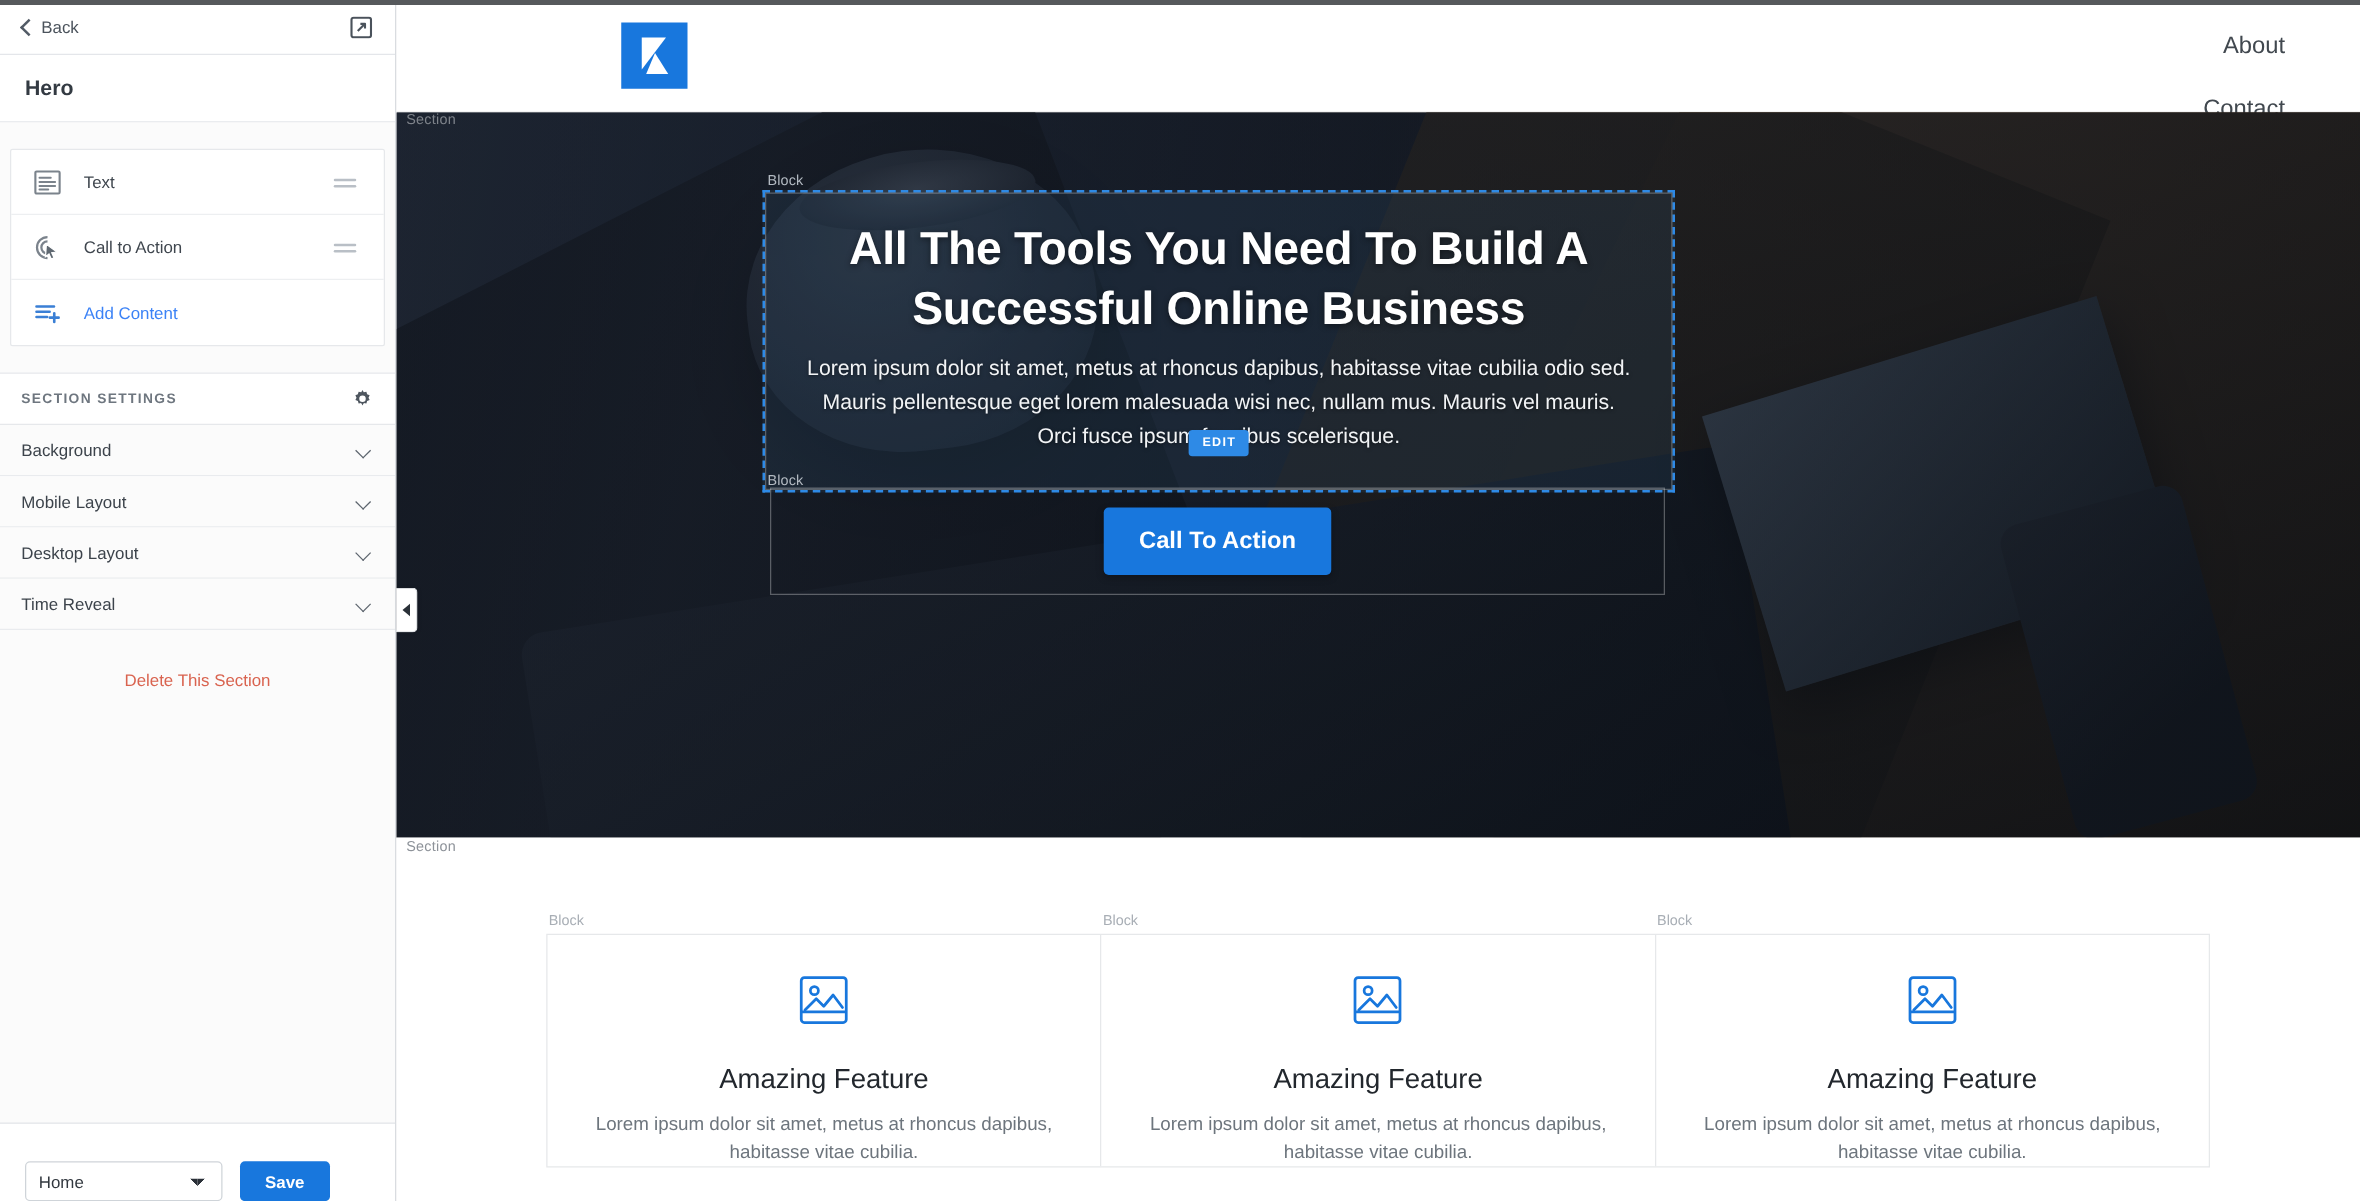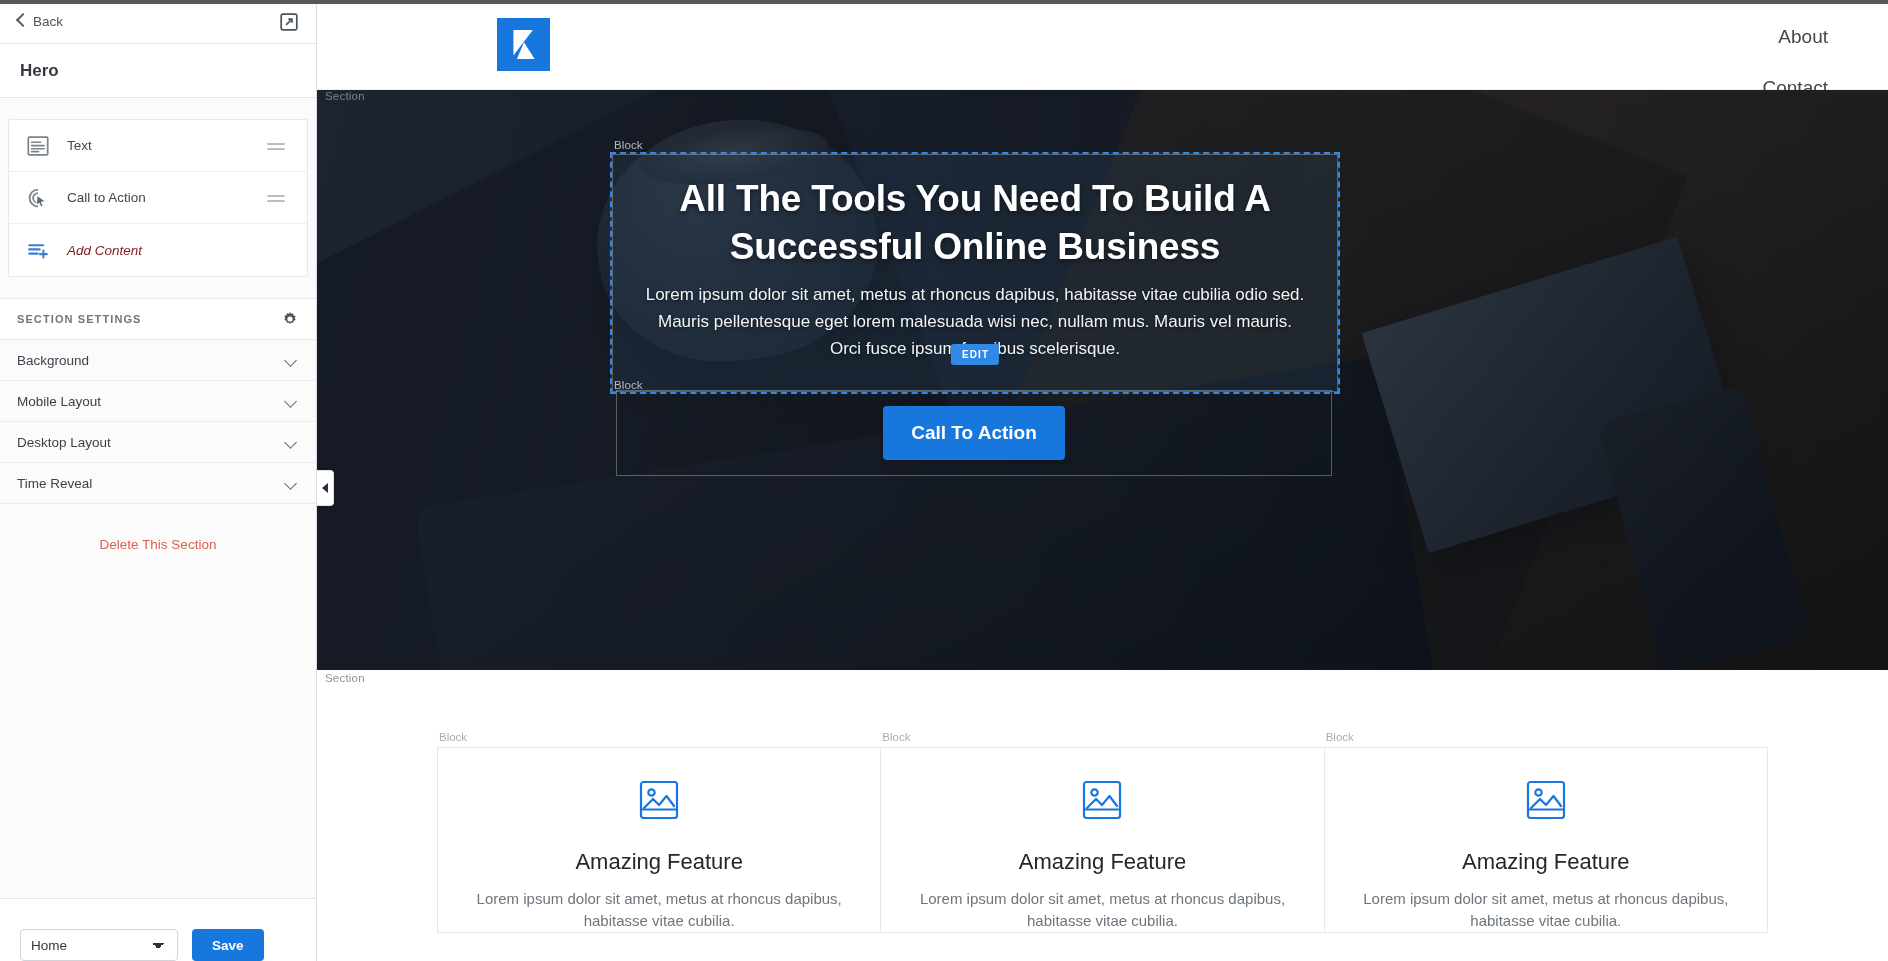--- a/index.html
+++ b/index.html
@@ -19,21 +19,21 @@
     display: flex; flex-direction: column;
     position: relative; z-index: 20;
     flex: 0 0 317px;
   }
   .sb-top {
     height: 44px; background: #fff;
     border-bottom: 1px solid #e4e6ea;
     display: flex; align-items: center; justify-content: space-between;
     padding: 0 18px 0 15px; flex: 0 0 44px;
   }
-  .sb-back { display: flex; align-items: flex-start; gap: 7px; cursor: pointer; }
+  .sb-back { display: flex; align-items: center; gap: 7px; cursor: pointer; }
   .chev-left { width: 11px; height: 11px; position: relative; display:inline-block; }
   .chev-left::before {
     content: ""; position: absolute; left: 3px; top: 1px;
     width: 8px; height: 8px;
     border-left: 2px solid #525b66; border-bottom: 2px solid #525b66;
     transform: rotate(45deg);
   }
   .sb-back-label { font-size: 13.5px; color: #4b535c; }
   .ext-icon { width: 18px; height: 18px; position: relative; cursor: pointer; }
   .ext-icon svg { display:block; }
@@ -55,21 +55,21 @@
   }
   .content-row {
     height: 52px; display: flex; align-items: center;
     padding: 0 22px 0 18px;
     border-bottom: 1px solid #edeff1;
     cursor: pointer;
   }
   .content-row:last-child { border-bottom: none; }
   .cr-icon { width: 26px; flex: 0 0 26px; display: flex; align-items: center; justify-content: flex-start; }
   .cr-label { flex: 1 1 auto; font-size: 13.5px; color: #3f464e; padding-left: 14px; }
-  .cr-label.link { color: #7f1d1d; font-style: italic; }
+  .cr-label.link { color: #3b82f6; }
   .drag-handle { width: 18px; height: 10px; position: relative; cursor: grab; flex: 0 0 18px; }
   .drag-handle::before, .drag-handle::after {
     content: ""; position: absolute; left: 0; width: 18px; height: 2px; background: #b9bfc6; border-radius: 1px;
   }
   .drag-handle::before { top: 2px; }
   .drag-handle::after { top: 7px; }
 
   .settings-head {
     margin-top: 21px;
     background: #fff;

